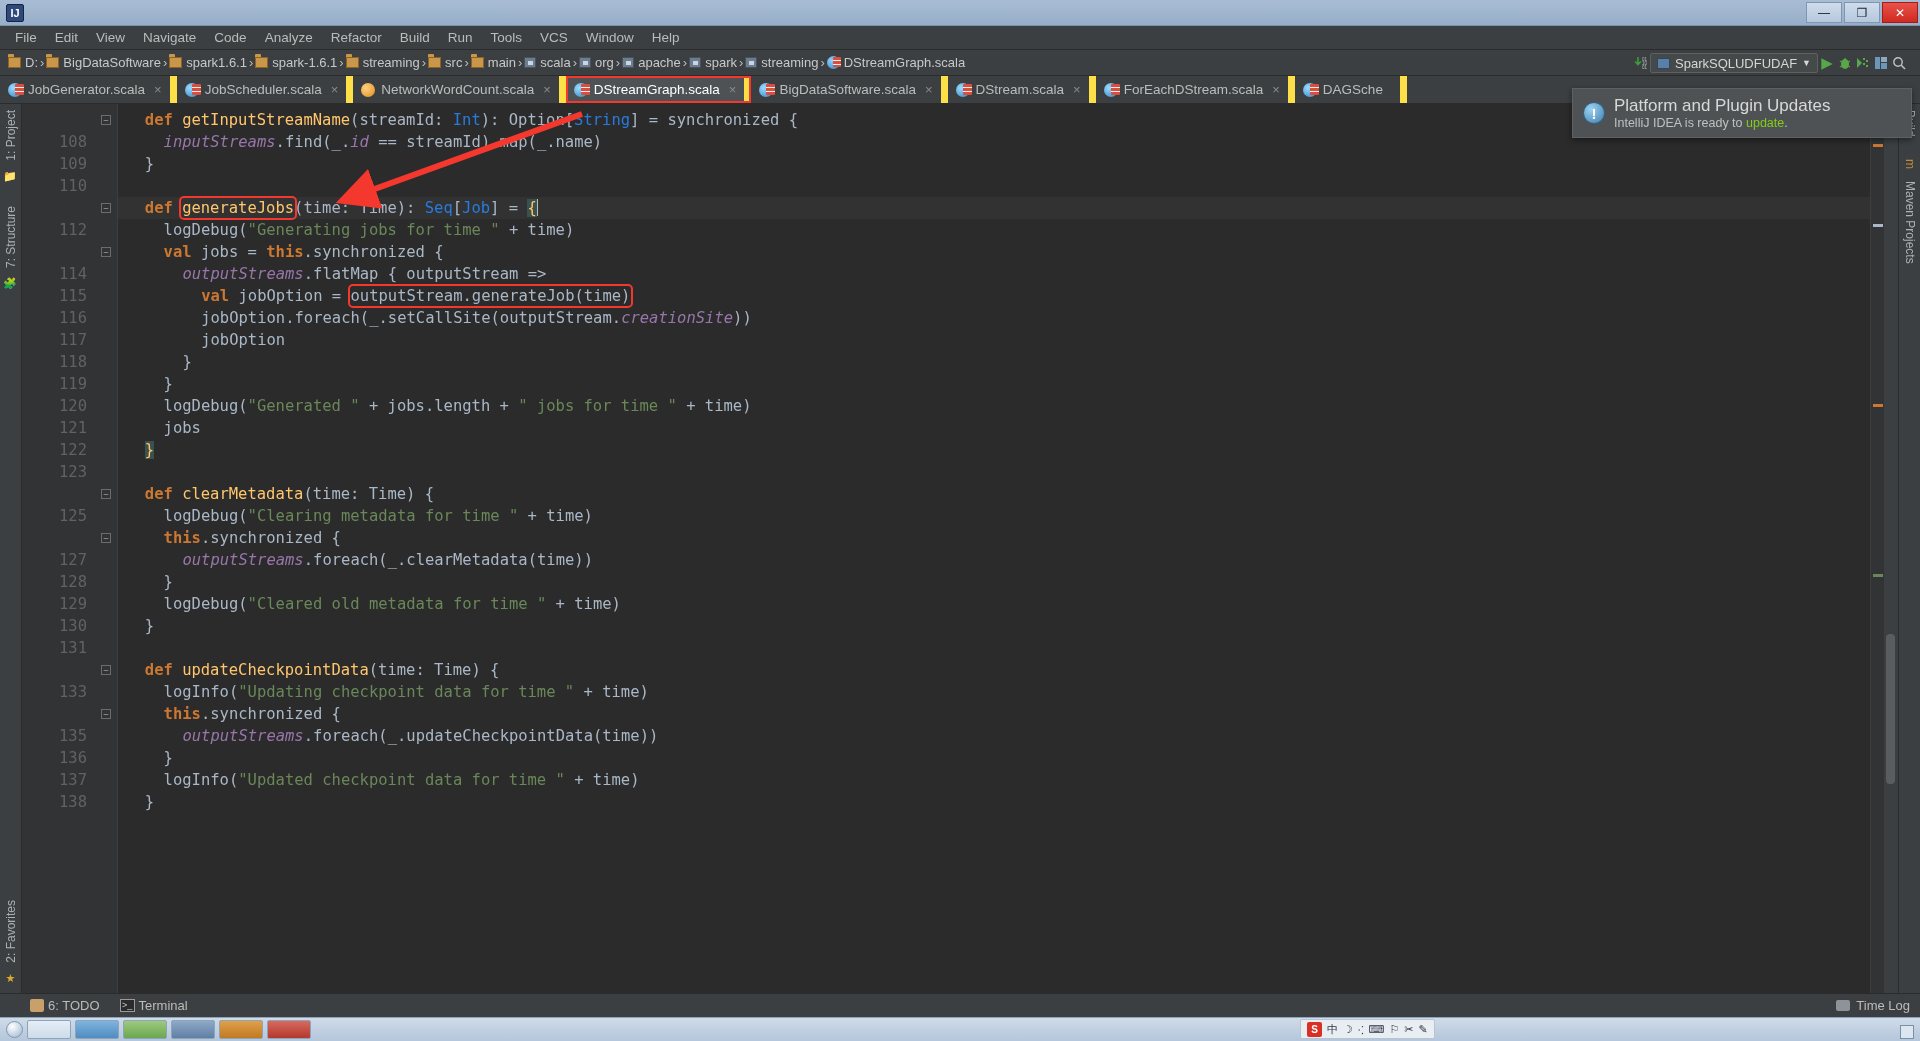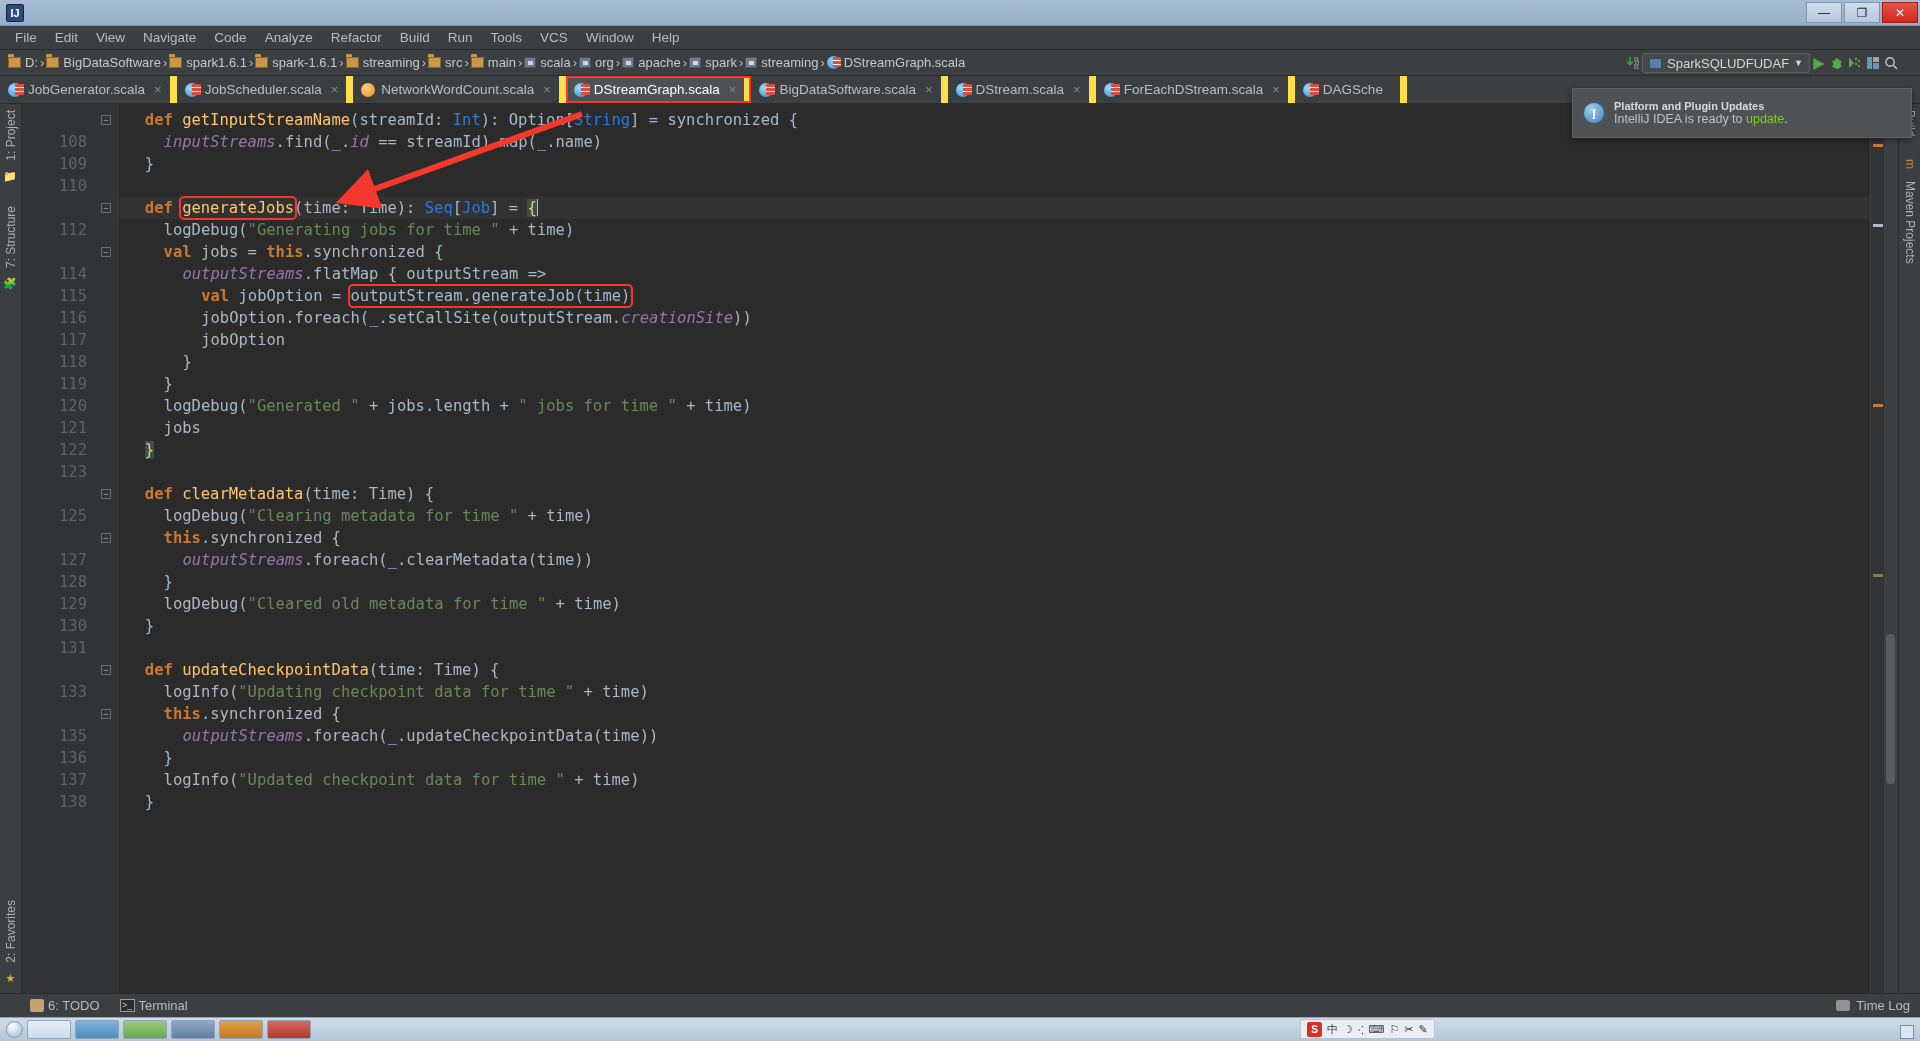--- a/index.html
+++ b/index.html
@@ -69,21 +69,21 @@
     width:13px;height:13px;margin-right:4px;flex:none;border-radius:50%;
     background:radial-gradient(circle at 35% 35%, #8fd3ff, #2b7fc4);
     position:relative;
   }
   .scala-ico:after{
     content:"";position:absolute;right:-1px;top:1px;width:8px;height:10px;
     background:repeating-linear-gradient(#d94f3d 0 3px,#f0f0f0 3px 4px);
     border-radius:1px;
   }
   #toolbar-right {
-    position:absolute; right:20px; top:0; height:26px;
+    position:absolute; right:12px; top:0; height:26px;
     display:flex; align-items:center; 
   }
   .tb-ico { width:18px;height:18px; display:flex;align-items:center;justify-content:center; font-size:13px; color:#b4b4b4;}
   .runconfig {
     display:flex;align-items:center;gap:5px;
     height:20px;padding:0 6px;border:1px solid #5e6163;border-radius:2px;
     background:#45494a; color:#d6d6d6; font-size:13px;
   }
   .runconfig .rc-ico{width:13px;height:11px;background:#5a7fa8;border:1px solid #31465c;}
   .play { color:#57a64a; font-size:15px; }
@@ -114,21 +114,21 @@
     box-shadow:0 2px 6px rgba(0,0,0,.45);
     display:flex; align-items:center; gap:9px; padding:0 10px;
     z-index:50;
   }
   #balloon .bico{
     width:22px;height:22px;border-radius:50%;flex:none;
     background:radial-gradient(circle at 35% 30%,#9fd2f2,#3d7fae);
     color:#fff;font-weight:bold;font-size:15px;text-align:center;line-height:21px;
     border:1px solid #2e6388;
   }
-  #balloon .btitle{font-weight:bold;color:#d8d8d8;font-size:11px;}
+  #balloon .btitle{font-weight:normal;color:#d8d8d8;font-size:17px;}
   #balloon .bsub{color:#c0c0c0;font-size:12.5px;}
   #balloon .blink{color:#84cc16;text-align:center;}
   
   #main { display:flex; height:calc(1041px - 26px - 24px - 26px - 28px - 24px - 24px); }
   .sidestrip {
     width:22px; background:#3c3f41; border-right:1px solid #2b2b2b;
     display:flex; flex-direction:column; align-items:center;
     position:relative; flex:none;
   }
   .sidestrip.right { border-right:none; border-left:1px solid #2b2b2b; }

